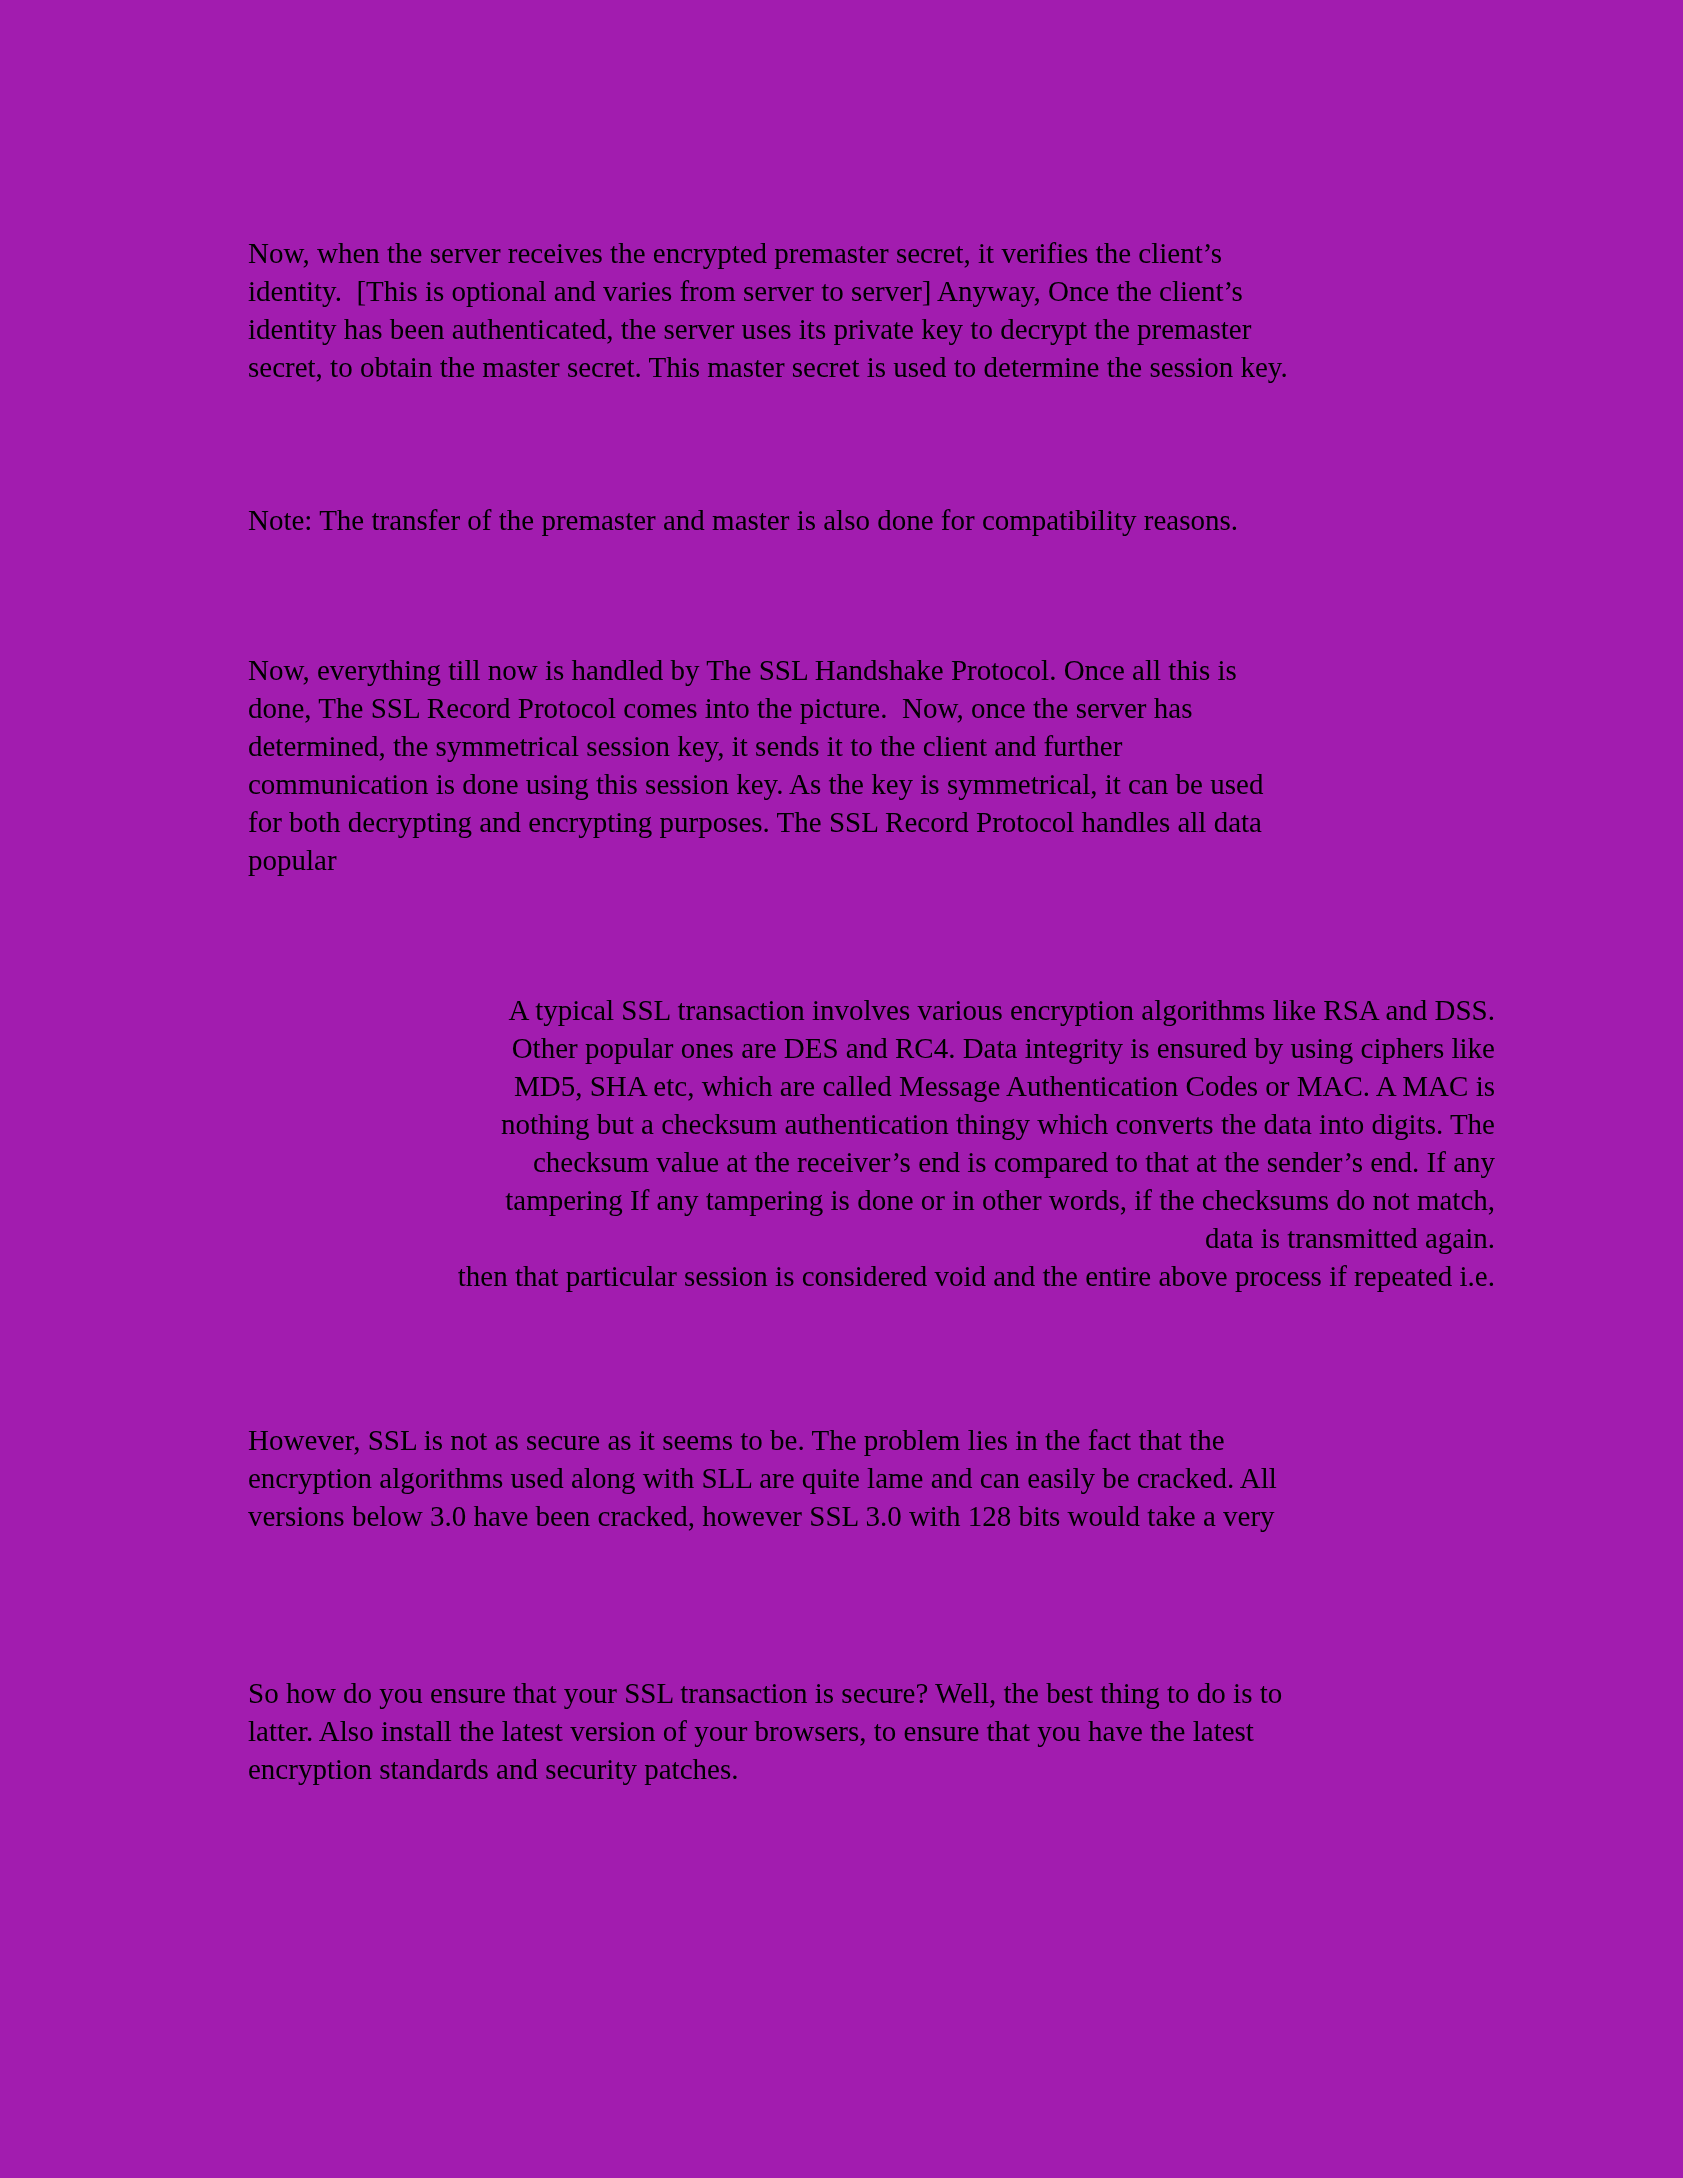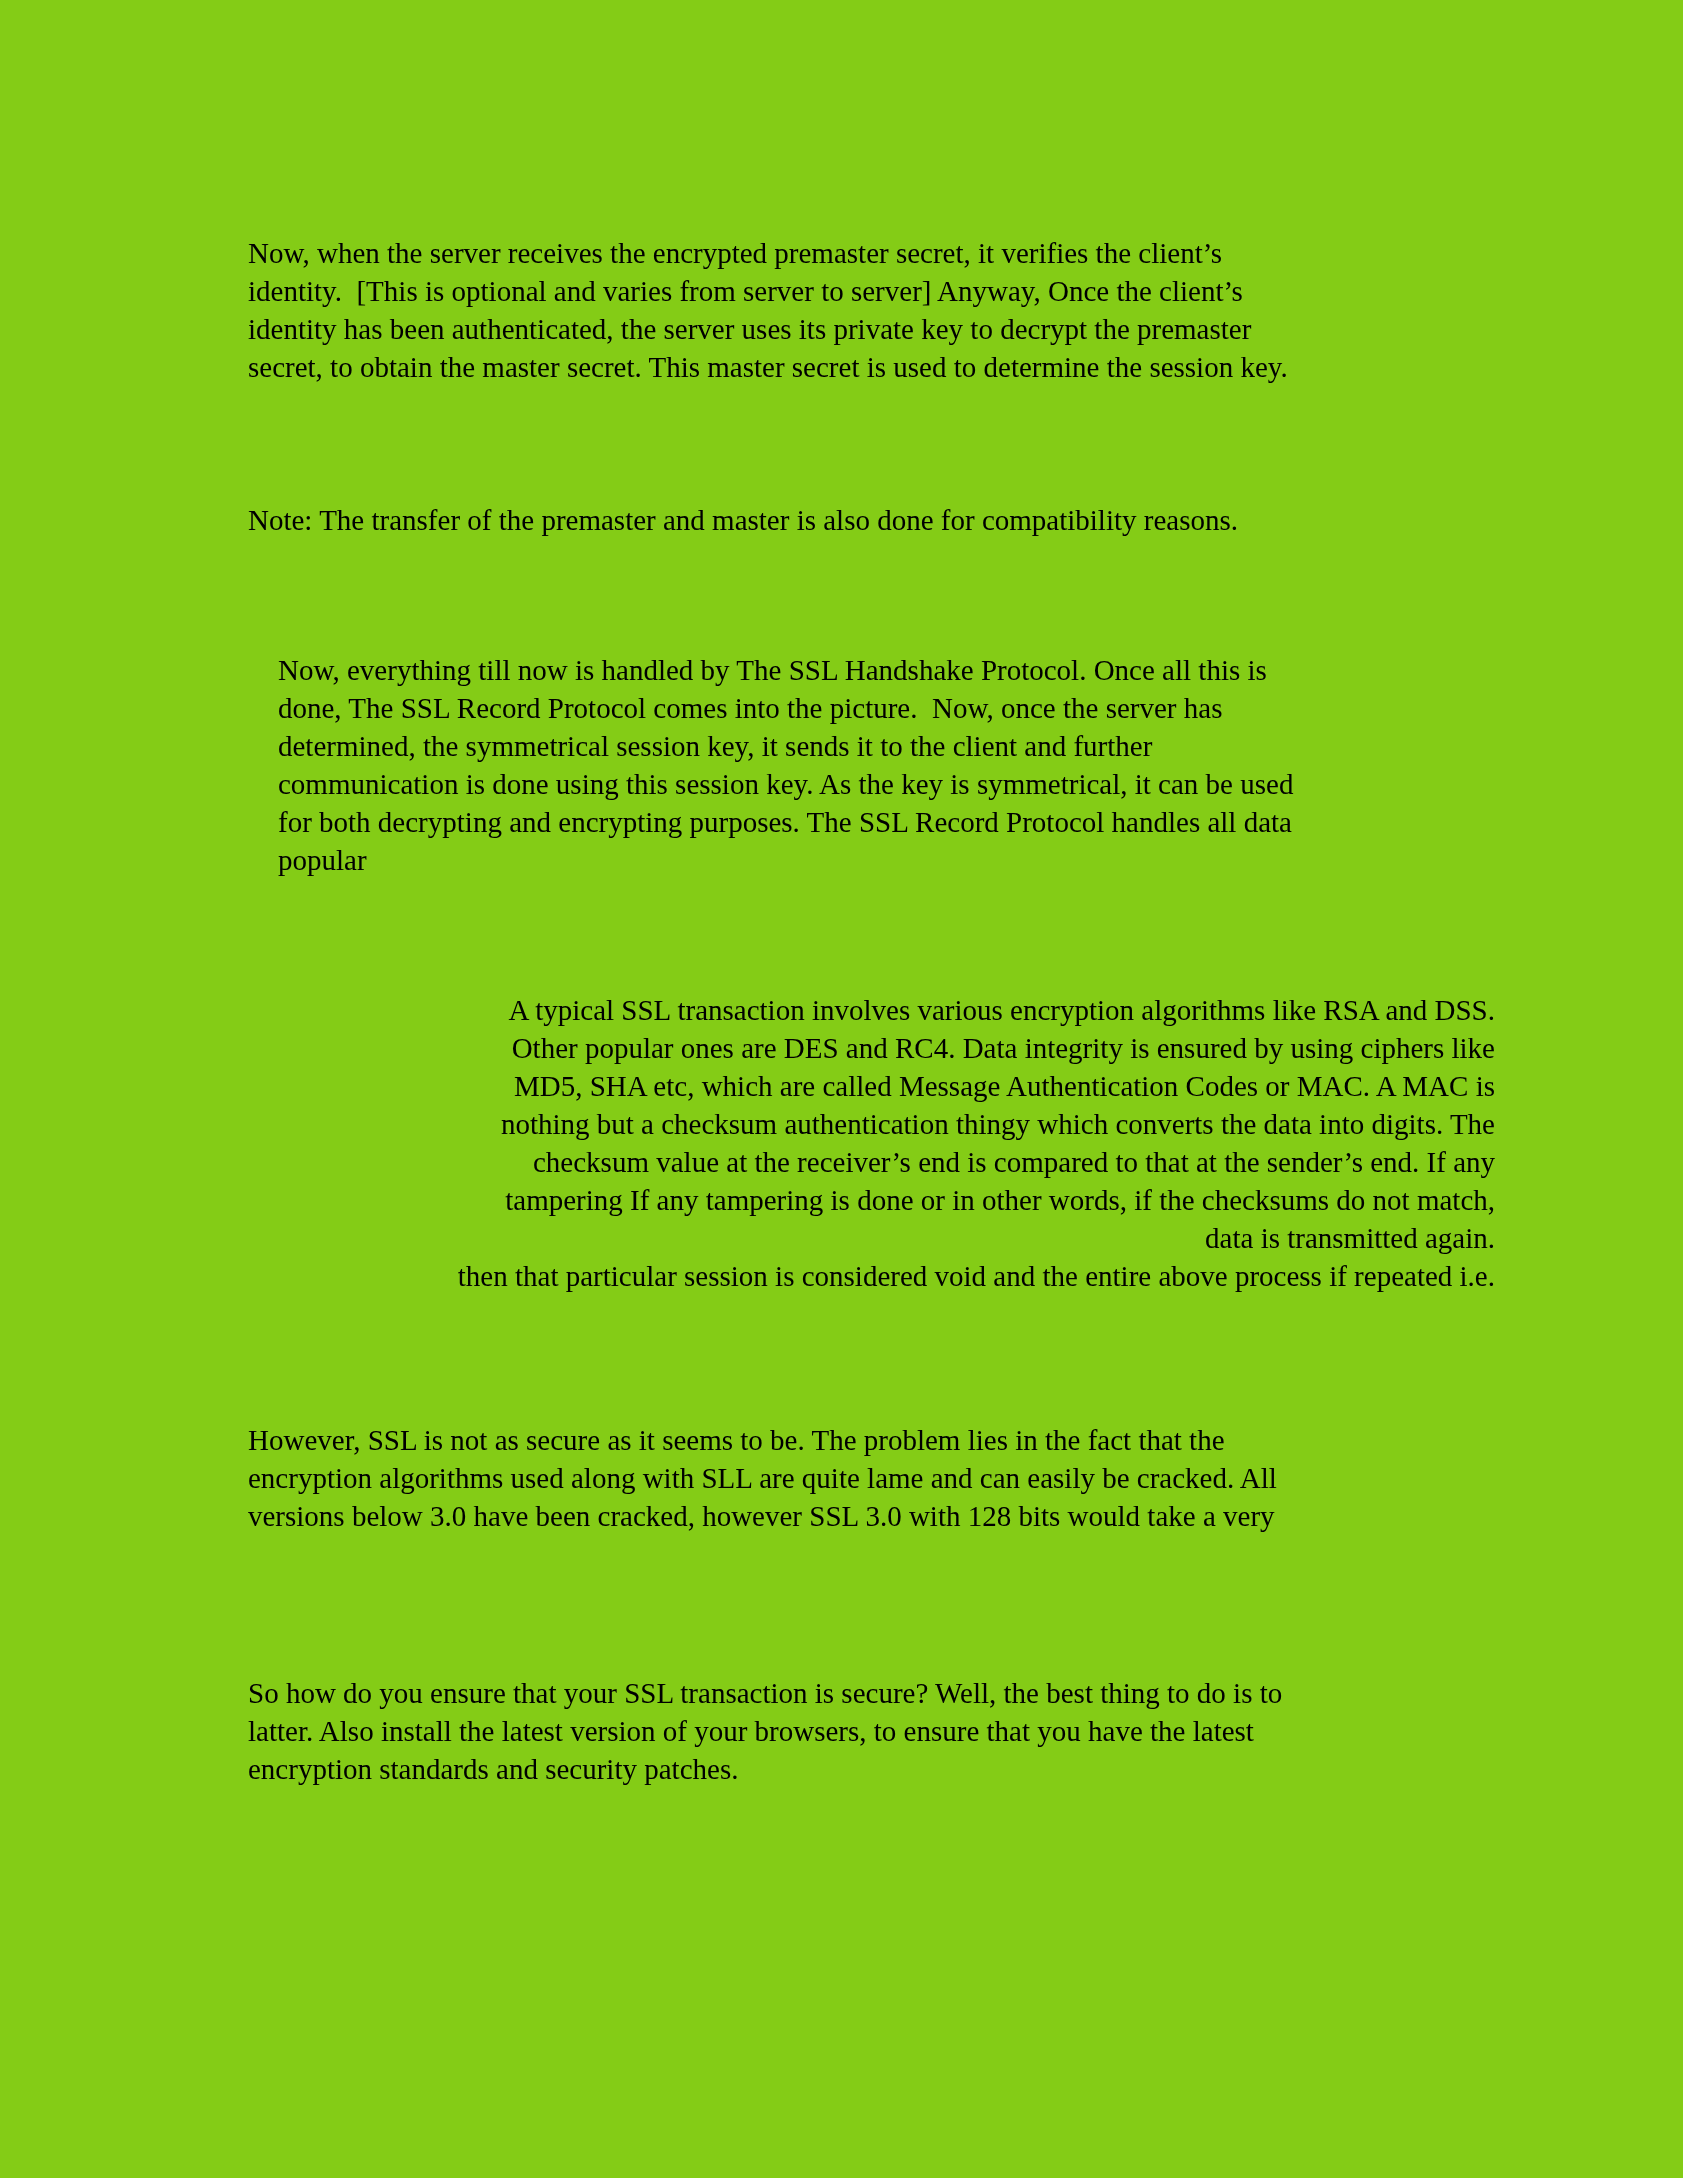--- a/index.html
+++ b/index.html
@@ -1,34 +1,34 @@
 <!DOCTYPE html>
 <html><head>
   <meta charset="utf-8">
   <style>
     html, body { margin: 0; padding: 0; background: #ffffff; }
     body { width: 1683px; height: 2178px; position: relative; overflow: hidden; }
     .page {
       position: absolute; left: 0; top: 0; width: 1683px; height: 2178px;
-      background: #84cc16;
+      background: #a21caf;
     }
     .para {
       position: absolute;
       left: 248px;
       width: 1247px;
       margin: 0;
       font-family: "Liberation Serif", serif;
       font-size: 29px;
       line-height: 38px;
       color: #000000;
     }
     .line { display: block; white-space: pre; }
     #p1 { top: 234px; }
     #p2 { top: 501px; }
-    #p3 { top: 651px; margin-left: 30px; }
+    #p3 { top: 651px; }
     #p4 { top: 991px; text-align: right; }
     #p5 { top: 1407px; margin-top: 14px; }
     #p6 { top: 1674px; }
   </style>
 </head>
 <body>
 
 <div class="page">
 
   <p class="para" id="p1">

